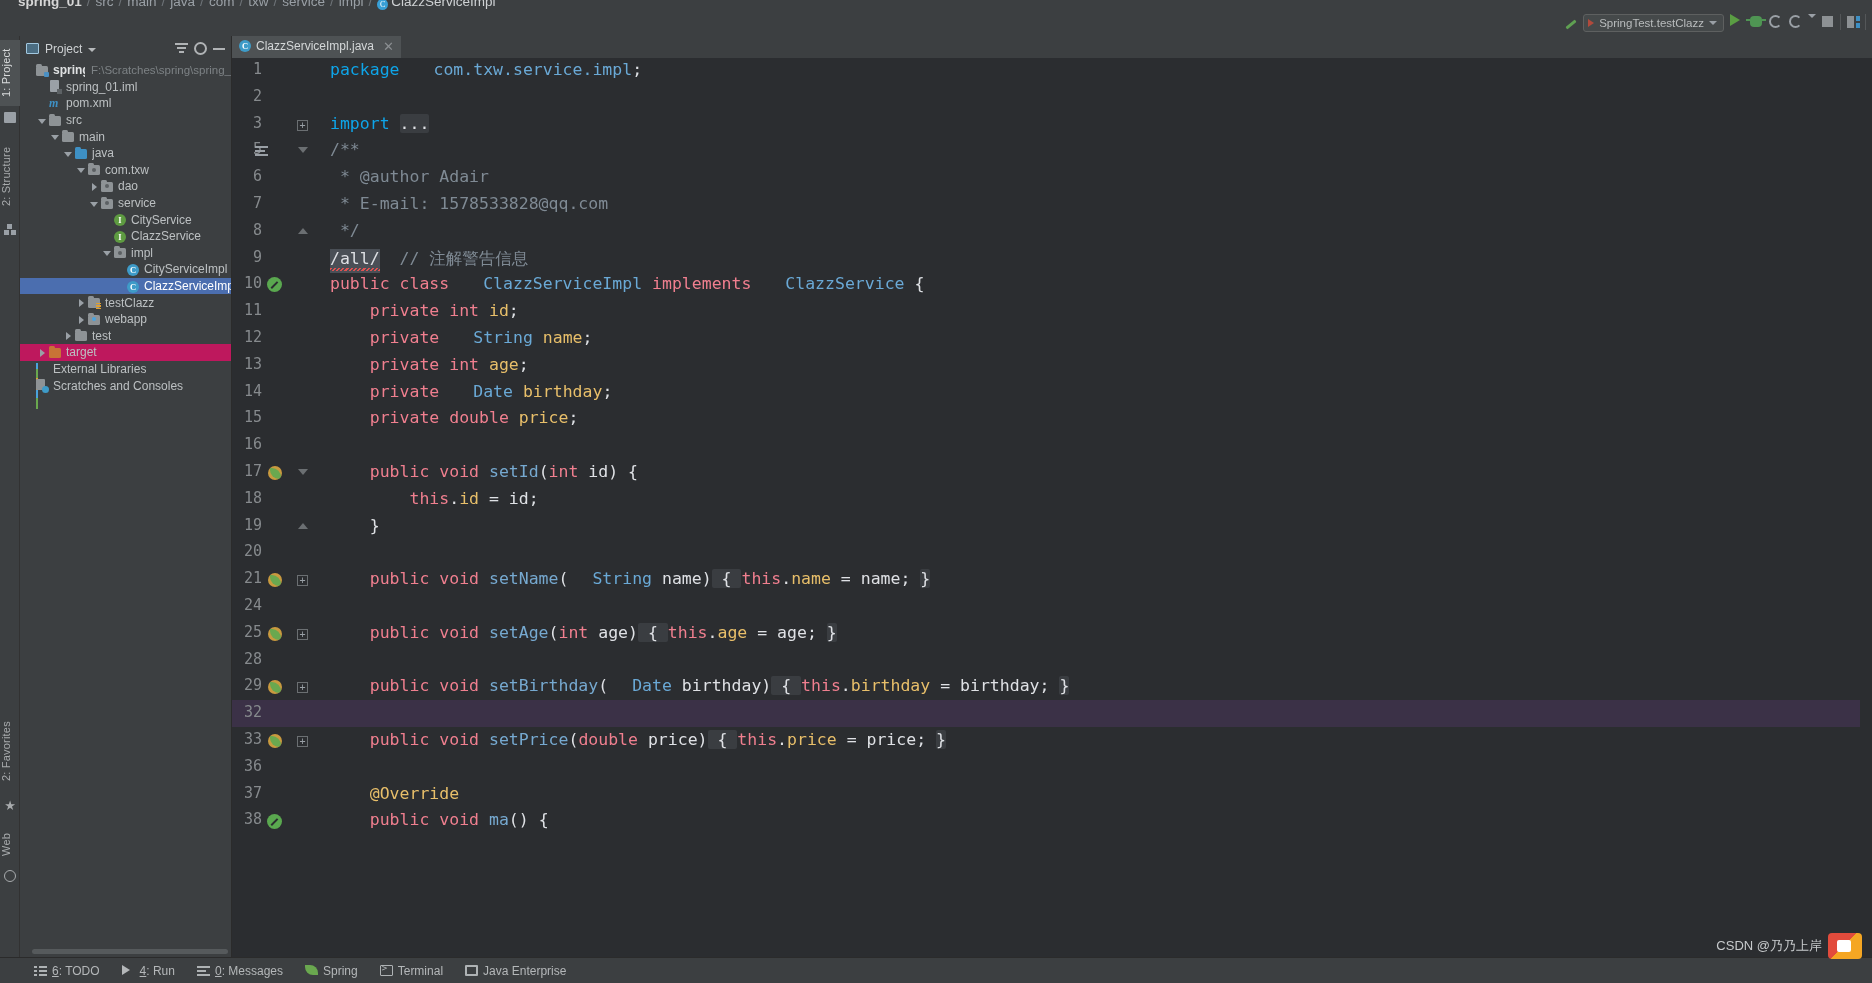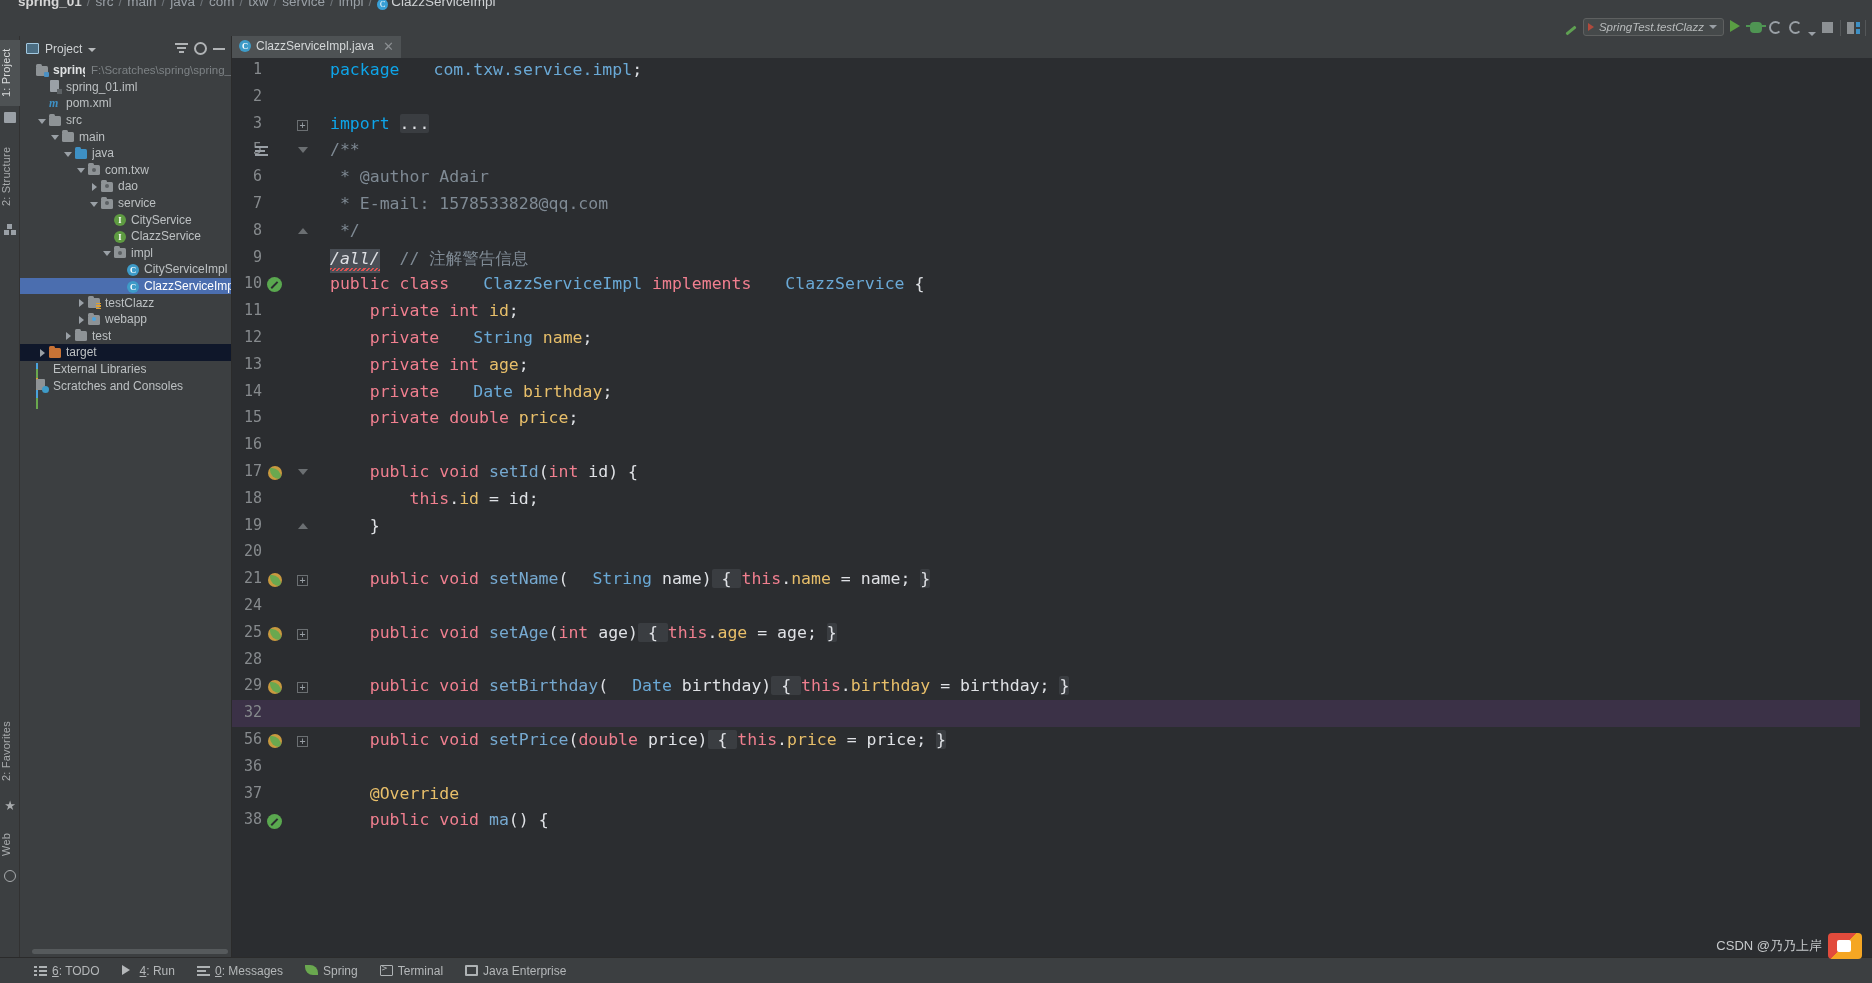--- a/index.html
+++ b/index.html
@@ -30,21 +30,21 @@
     font-family: "Liberation Serif", serif;
   }
 
   
   .toolbar {
     position: absolute; top: 14px; left: 0; width: 1872px; height: 22px;
     background: #3c3f41;
   }
   .tb-right {
     position: absolute; right: 6px; top: 0; height: 22px;
-    display: flex; align-items: flex-end; gap: 4px; font-style: italic;
+    display: flex; align-items: flex-start; gap: 4px;
   }
   .runcfg {
     display: flex; align-items: center; gap: 5px;
     border: 1px solid #5e6060; border-radius: 3px;
     height: 18px; padding: 0 6px 0 4px; background: #45494a;
     color: #b9bcbd; font-size: 11.5px; white-space: nowrap;
   }
   .mini-tri { width: 0; height: 0; border-left: 6px solid #6a9b4b;
               border-top: 4px solid transparent; border-bottom: 4px solid transparent; }
   .mini-tri.red { border-left-color: #b14a3c; }
@@ -120,21 +120,21 @@
 
   .tree {
     flex: 1; overflow: hidden; position: relative; padding-top: 1px;
     font-size: 12px; color: #bcc0c2;
   }
   .row {
     height: 16.6px; display: flex; align-items: center; white-space: nowrap;
     padding-left: 4px; cursor: default;
   }
   .row.sel { background: #4b6eaf; color: #ffffff; }
-  .row.tgt { background: #0f172a; }
+  .row.tgt { background: #be185d; }
   .arrow {
     width: 11px; height: 11px; position: relative; flex: 0 0 11px; margin-right: 1px;
   }
   .arrow.closed::before {
     content:""; position:absolute; left:3px; top:2px;
     border-left:5px solid #9aa0a6; border-top:4px solid transparent; border-bottom:4px solid transparent;
   }
   .arrow.open::before {
     content:""; position:absolute; left:1px; top:4px;
     border-top:5px solid #9aa0a6; border-left:4px solid transparent; border-right:4px solid transparent;
@@ -245,21 +245,20 @@
   .mth { color:#76a9d0; }
   .plain { color:#dfe1e5; }
   .cmt { color:#7f8a94; }
   .folded { background:#3a3d41; border-radius:2px; }
   .sel-txt { background:#4a4f56; }
   .err-underline {
     border-bottom: 2px solid transparent;
     background-image: repeating-linear-gradient(135deg,#e05252 0 1.5px,transparent 1.5px 3px);
     background-size: 100% 3px; background-repeat: no-repeat; background-position: 0 100%;
     padding-bottom: 3px;
-    font-style: italic;
   }
   .caret-line {
     position:absolute; left:0; right:0; height:27px; background:#3b3147;
   }
 
   
   .editor-right {
     position:absolute; right:0; top:22px; bottom:0; width:12px; background:#2b2d30;
   }
 
@@ -620,21 +619,21 @@
           <div class="ln" style="top: 591.6px;">28</div>
           <div class="ln" style="top: 618.4px;">29</div>
           <div class="gut-ico" style="top: 622.4px; right: 38px;">
             <div class="spring-leaf"></div>
           </div>
           <div class="gut-ico" style="top: 624.4px; right: 12px;">
             <div class="foldmark">+</div>
           </div>
           <div class="caret-line" style="top: 642.2px; left: 0px; right: 0px;"></div>
           <div class="ln" style="top: 645.2px;">32</div>
-          <div class="ln" style="top: 672px;">56</div>
+          <div class="ln" style="top: 672px;">33</div>
           <div class="gut-ico" style="top: 676px; right: 38px;">
             <div class="spring-leaf"></div>
           </div>
           <div class="gut-ico" style="top: 678px; right: 12px;">
             <div class="foldmark">+</div>
           </div>
           <div class="ln" style="top: 698.8px;">36</div>
           <div class="ln" style="top: 725.6px;">37</div>
           <div class="ln" style="top: 752.4px;">38</div>
           <div class="gut-ico" style="top: 756.4px; right: 38px;">

